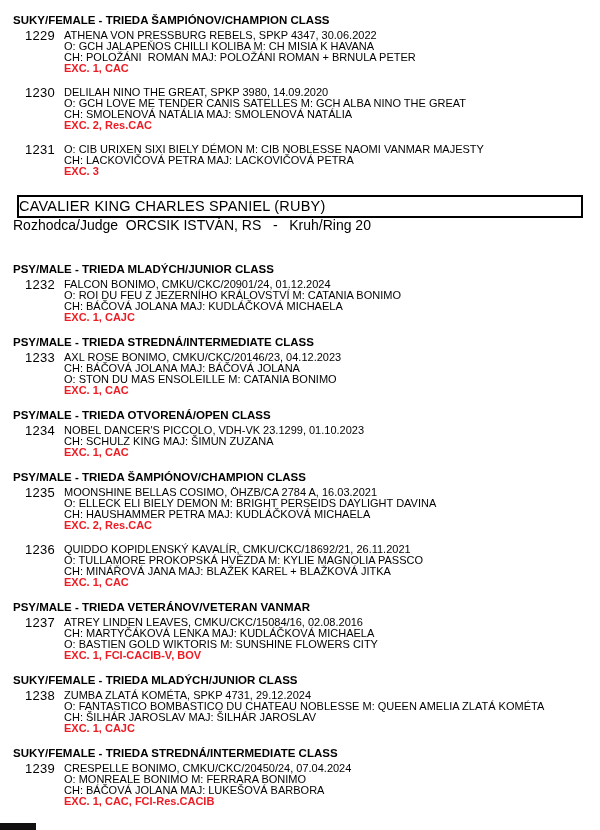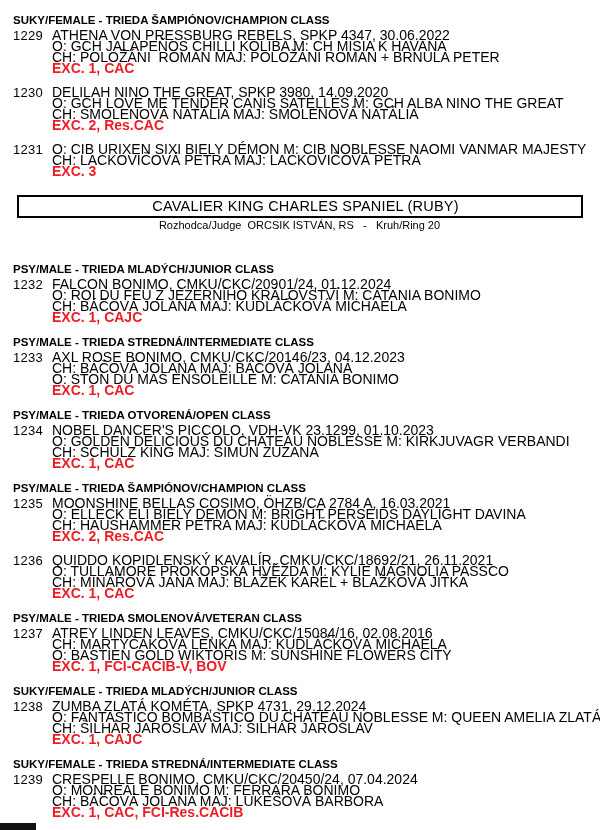--- a/index.html
+++ b/index.html
@@ -16,44 +16,44 @@
   }
   .class-heading {
     font-size: 11.5px;
     font-weight: bold;
     line-height: 12px;
     margin: 13px 0 4px 0;
     white-space: pre;
   }
   .class-heading.first { margin-top: 0; }
   .class-heading.after-judge { margin-top: 32px; }
-  .entry { display: flex; margin: 0 0 13px 0; }
+  .entry { display: flex; margin: 0 0 13px 12px; }
   .num {
     flex: 0 0 39px;
     width: 39px;
     font-size: 13px;
     line-height: 12px;
     letter-spacing: 0.3px;
     padding-top: 0;
   }
-  .entry-lines { font-size: 14px; line-height: 11px; }
+  .entry-lines { font-size: 11px; line-height: 11px; }
   .line { white-space: pre; }
   .line.result { color: #ed1c24; font-weight: bold; }
   .breed-box {
     border: 2px solid #000;
     margin: 18px 3px 0 4px;
-    text-align: center;
+    text-align: left;
     font-size: 14.5px;
     line-height: 18px;
-    padding: 0 0 1px 11px;
+    padding: 0 0 1px 0;
     letter-spacing: 0.2px;
   }
   .judge-line {
-    text-align: center;
-    font-size: 11px;
+    text-align: left;
+    font-size: 14px;
     line-height: 11px;
     margin-top: 2px;
     white-space: pre;
   }
   .corner-bar {
     position: absolute;
     left: 0;
     bottom: 0;
     width: 36px;
     height: 7px;
@@ -121,21 +121,20 @@
       <div class="line">O: STON DU MAS ENSOLEILLE M: CATANIA BONIMO</div>
       <div class="line result">EXC. 1, CAC</div>
     </div>
   </div>
 
   <div class="class-heading">PSY/MALE - TRIEDA OTVORENÁ/OPEN CLASS</div>
   <div class="entry">
     <div class="num">1234</div>
     <div class="entry-lines">
       <div class="line">NOBEL DANCER'S PICCOLO, VDH-VK 23.1299, 01.10.2023</div>
-      <div class="line">O: GOLDEN DELICIOUS DU CHATEAU NOBLESSE M: KIRKJUVAGR VERBANDI</div>
       <div class="line">CH: SCHULZ KING MAJ: ŠIMUN ZUZANA</div>
       <div class="line result">EXC. 1, CAC</div>
     </div>
   </div>
 
   <div class="class-heading">PSY/MALE - TRIEDA ŠAMPIÓNOV/CHAMPION CLASS</div>
   <div class="entry">
     <div class="num">1235</div>
     <div class="entry-lines">
       <div class="line">MOONSHINE BELLAS COSIMO, ÖHZB/CA 2784 A, 16.03.2021</div>
@@ -147,21 +146,21 @@
   <div class="entry">
     <div class="num">1236</div>
     <div class="entry-lines">
       <div class="line">QUIDDO KOPIDLENSKÝ KAVALÍR, CMKU/CKC/18692/21, 26.11.2021</div>
       <div class="line">O: TULLAMORE PROKOPSKÁ HVĚZDA M: KYLIE MAGNOLIA PASSCO</div>
       <div class="line">CH: MINÁŘOVÁ JANA MAJ: BLAŽEK KAREL + BLAŽKOVÁ JITKA</div>
       <div class="line result">EXC. 1, CAC</div>
     </div>
   </div>
 
-  <div class="class-heading">PSY/MALE - TRIEDA SMOLENOVÁ/VETERAN CLASS</div>
+  <div class="class-heading">PSY/MALE - TRIEDA VETERÁNOV/VETERAN VANMAR</div>
   <div class="entry">
     <div class="num">1237</div>
     <div class="entry-lines">
       <div class="line">ATREY LINDEN LEAVES, CMKU/CKC/15084/16, 02.08.2016</div>
       <div class="line">CH: MARTYČÁKOVÁ LENKA MAJ: KUDLÁČKOVÁ MICHAELA</div>
       <div class="line">O: BASTIEN GOLD WIKTORIS M: SUNSHINE FLOWERS CITY</div>
       <div class="line result">EXC. 1, FCI-CACIB-V, BOV</div>
     </div>
   </div>
 

